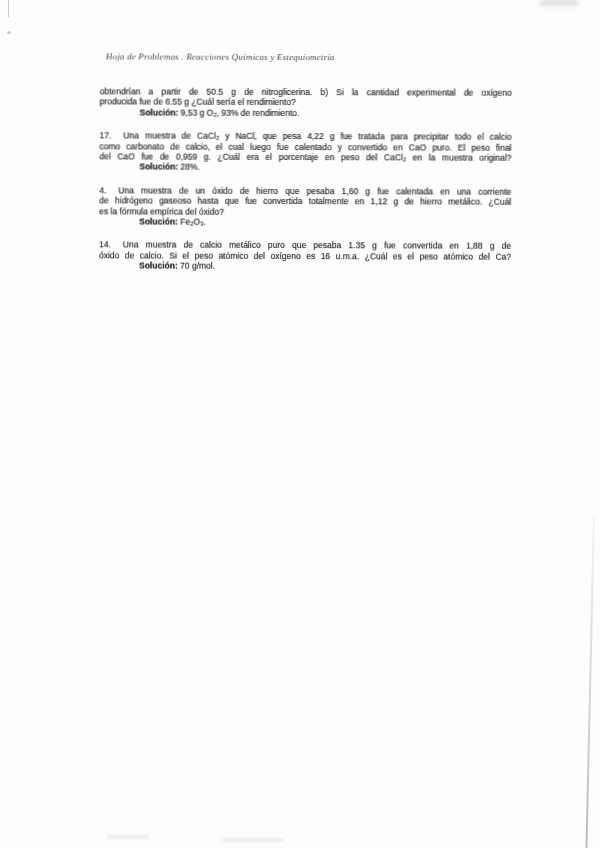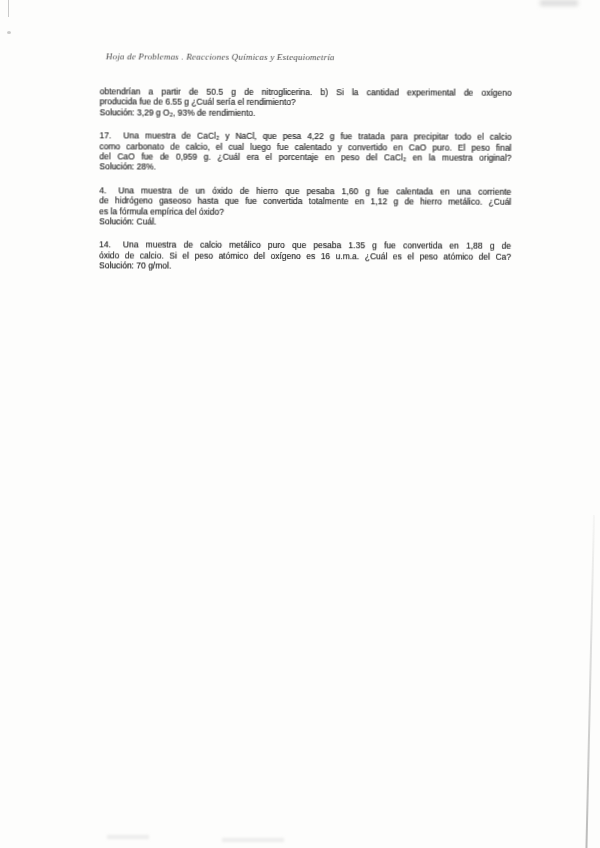--- a/index.html
+++ b/index.html
@@ -28,21 +28,21 @@
     position:absolute; left:100px; top:86px; width:412px;
     font-size:8.5px;
     line-height:10.4px;
     color:#2e2e2e;
     filter:blur(0.22px);
     text-shadow:0 0 0.3px rgba(70,70,70,0.7);
   }
   .para { margin:0 0 13px 0; }
   .line { }
   .j { text-align:justify; text-align-last:justify; }
-  .b { font-weight:normal; color:#202020; }
+  .b { font-weight:bold; color:#202020;margin-left:40px; }
   .num { }
   .gap { display:inline-block; width:12px; }
   
   .art { position:absolute; pointer-events:none; }
   .art-tl-line { left:8px; top:0; width:1px; height:17px; background:rgba(150,150,150,0.5); filter:blur(0.4px); }
   .art-tl-dot { left:7px; top:31px; width:4px; height:3px; background:rgba(140,140,140,0.45); border-radius:50%; filter:blur(0.3px); }
   .art-tr-smudge { left:540px; top:0; width:38px; height:6px; background:rgba(175,175,175,0.4); filter:blur(2px); }
   .art-right-line { left:593px; top:515px; width:1.5px; height:335px;
     background:linear-gradient(to bottom, rgba(160,160,160,0.08), rgba(120,120,120,0.5));
     transform:rotate(1.3deg); transform-origin:top center; filter:blur(0.4px); }
@@ -61,35 +61,35 @@
   <div class="art art-b2"></div>
 
   <div class="sheet">
     <div class="header">Hoja de Problemas . Reacciones Químicas y Estequiometría</div>
 
     <div class="content">
 
       <div class="para">
         <div class="line j">obtendrían a partir de 50.5 g de nitroglicerina. b) Si la cantidad experimental de oxígeno</div>
         <div class="line">producida fue de 6.55 g ¿Cuál sería el rendimiento?</div>
-        <div class="line"><span class="b">Solución:</span><span> 3,29 g O₂, 93% de rendimiento.</span></div>
+        <div class="line"><span class="b">Solución:</span><span> 9,53 g O₂, 93% de rendimiento.</span></div>
       </div>
 
       <div class="para">
         <div class="line j"><span class="num">17.</span><span class="gap"></span><span>Una muestra de CaCl₂ y NaCl, que pesa 4,22 g fue tratada para precipitar todo el calcio</span></div>
         <div class="line j">como carbonato de calcio, el cual luego fue calentado y convertido en CaO puro. El peso final</div>
         <div class="line j">del CaO fue de 0,959 g. ¿Cuál era el porcentaje en peso del CaCl₂ en la muestra original?</div>
         <div class="line"><span class="b">Solución:</span><span> 28%.</span></div>
       </div>
 
       <div class="para">
         <div class="line j"><span class="num">4.</span><span class="gap"></span><span>Una muestra de un óxido de hierro que pesaba 1,60 g fue calentada en una corriente</span></div>
         <div class="line j">de hidrógeno gaseoso hasta que fue convertida totalmente en 1,12 g de hierro metálico. ¿Cuál</div>
         <div class="line">es la fórmula empírica del óxido?</div>
-        <div class="line"><span class="b">Solución:</span><span> Cuál.</span></div>
+        <div class="line"><span class="b">Solución:</span><span> Fe₂O₃.</span></div>
       </div>
 
       <div class="para">
         <div class="line j"><span class="num">14.</span><span class="gap"></span><span>Una muestra de calcio metálico puro que pesaba 1.35 g fue convertida en 1,88 g de</span></div>
         <div class="line j">óxido de calcio. Si el peso atómico del oxígeno es 16 u.m.a. ¿Cuál es el peso atómico del Ca?</div>
         <div class="line"><span class="b">Solución:</span><span> 70 g/mol.</span></div>
       </div>
 
     </div>
   </div>

